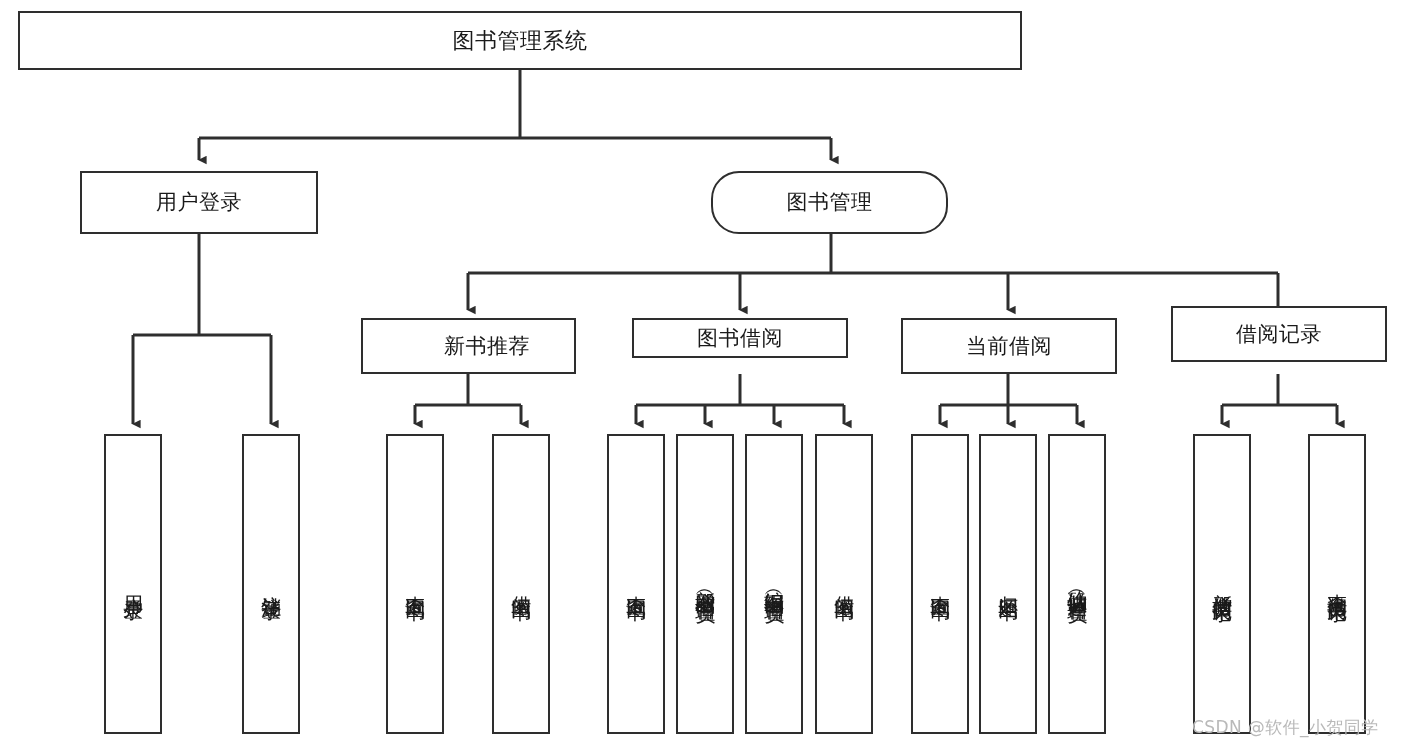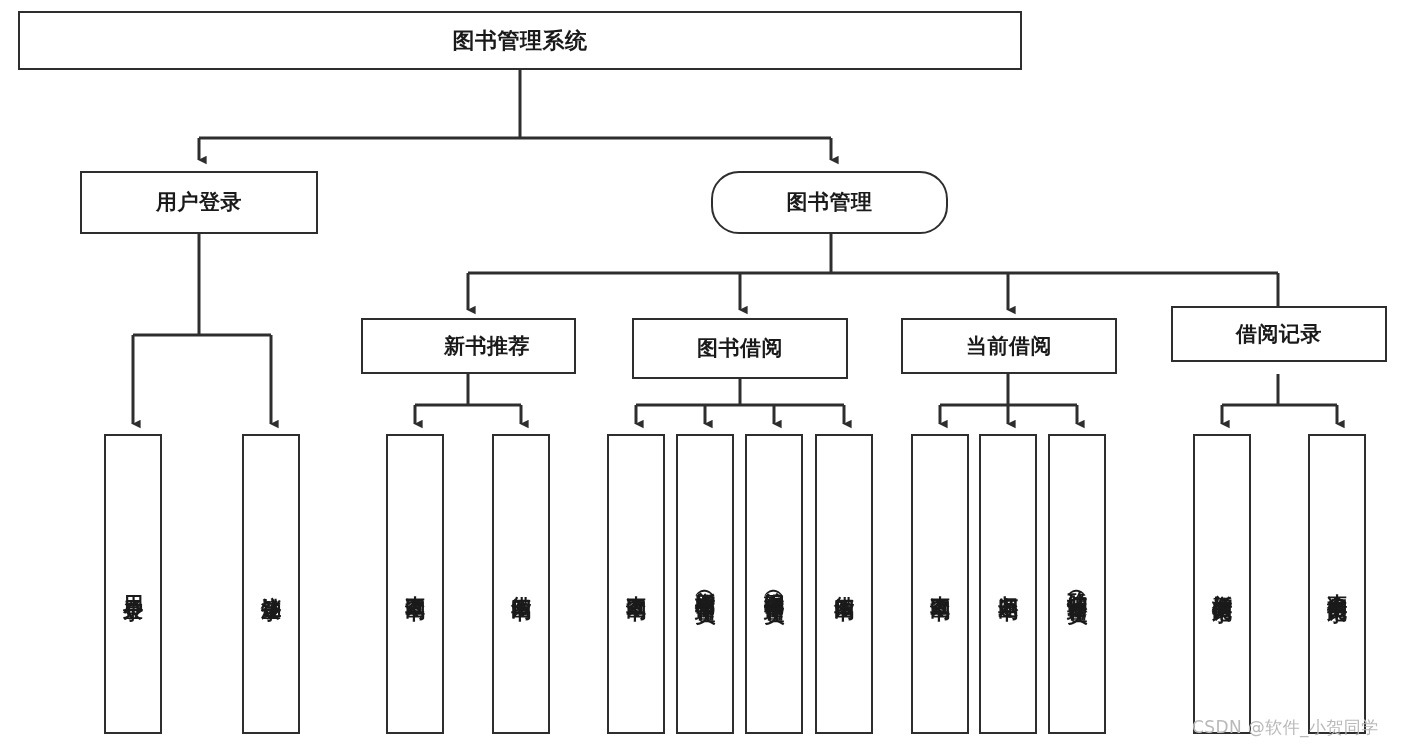--- a/index.html
+++ b/index.html
@@ -33,21 +33,20 @@
     display: flex;
     align-items: center;
     justify-content: center;
     color: #1a1a1a;
   }
   .node-label {
     display: block;
     text-align: right;
     line-height: 1.08;
     letter-spacing: 0.5px;
-    font-weight: bold;
   }
   .node.horizontal .node-label {
     writing-mode: horizontal-tb;
     font-size: 21px;
   }
   .node.vertical .node-label {
     writing-mode: vertical-rl;
     text-orientation: upright;
     font-size: 20px;
     letter-spacing: 2px;
@@ -130,21 +129,21 @@
   </div>
 
   <div class="node horizontal" style="left:711px; top:171px; width:237px; height:63px;border-radius:28px;">
     <span class="node-label">图书管理</span>
   </div>
 
   <div class="node horizontal" style="left:361px; top:318px; width:215px; height:56px;padding-left:37px;">
     <span class="node-label">新书推荐</span>
   </div>
 
-  <div class="node horizontal" style="left:632px; top:318px; width:216px; height:61px;">
+  <div class="node horizontal" style="left:632px; top:318px; width:216px; height:40px;">
     <span class="node-label">图书借阅</span>
   </div>
 
   <div class="node horizontal" style="left:901px; top:318px; width:216px; height:56px;">
     <span class="node-label">当前借阅</span>
   </div>
 
   <div class="node horizontal" style="left:1171px; top:306px; width:216px; height:56px;">
     <span class="node-label">借阅记录</span>
   </div>

